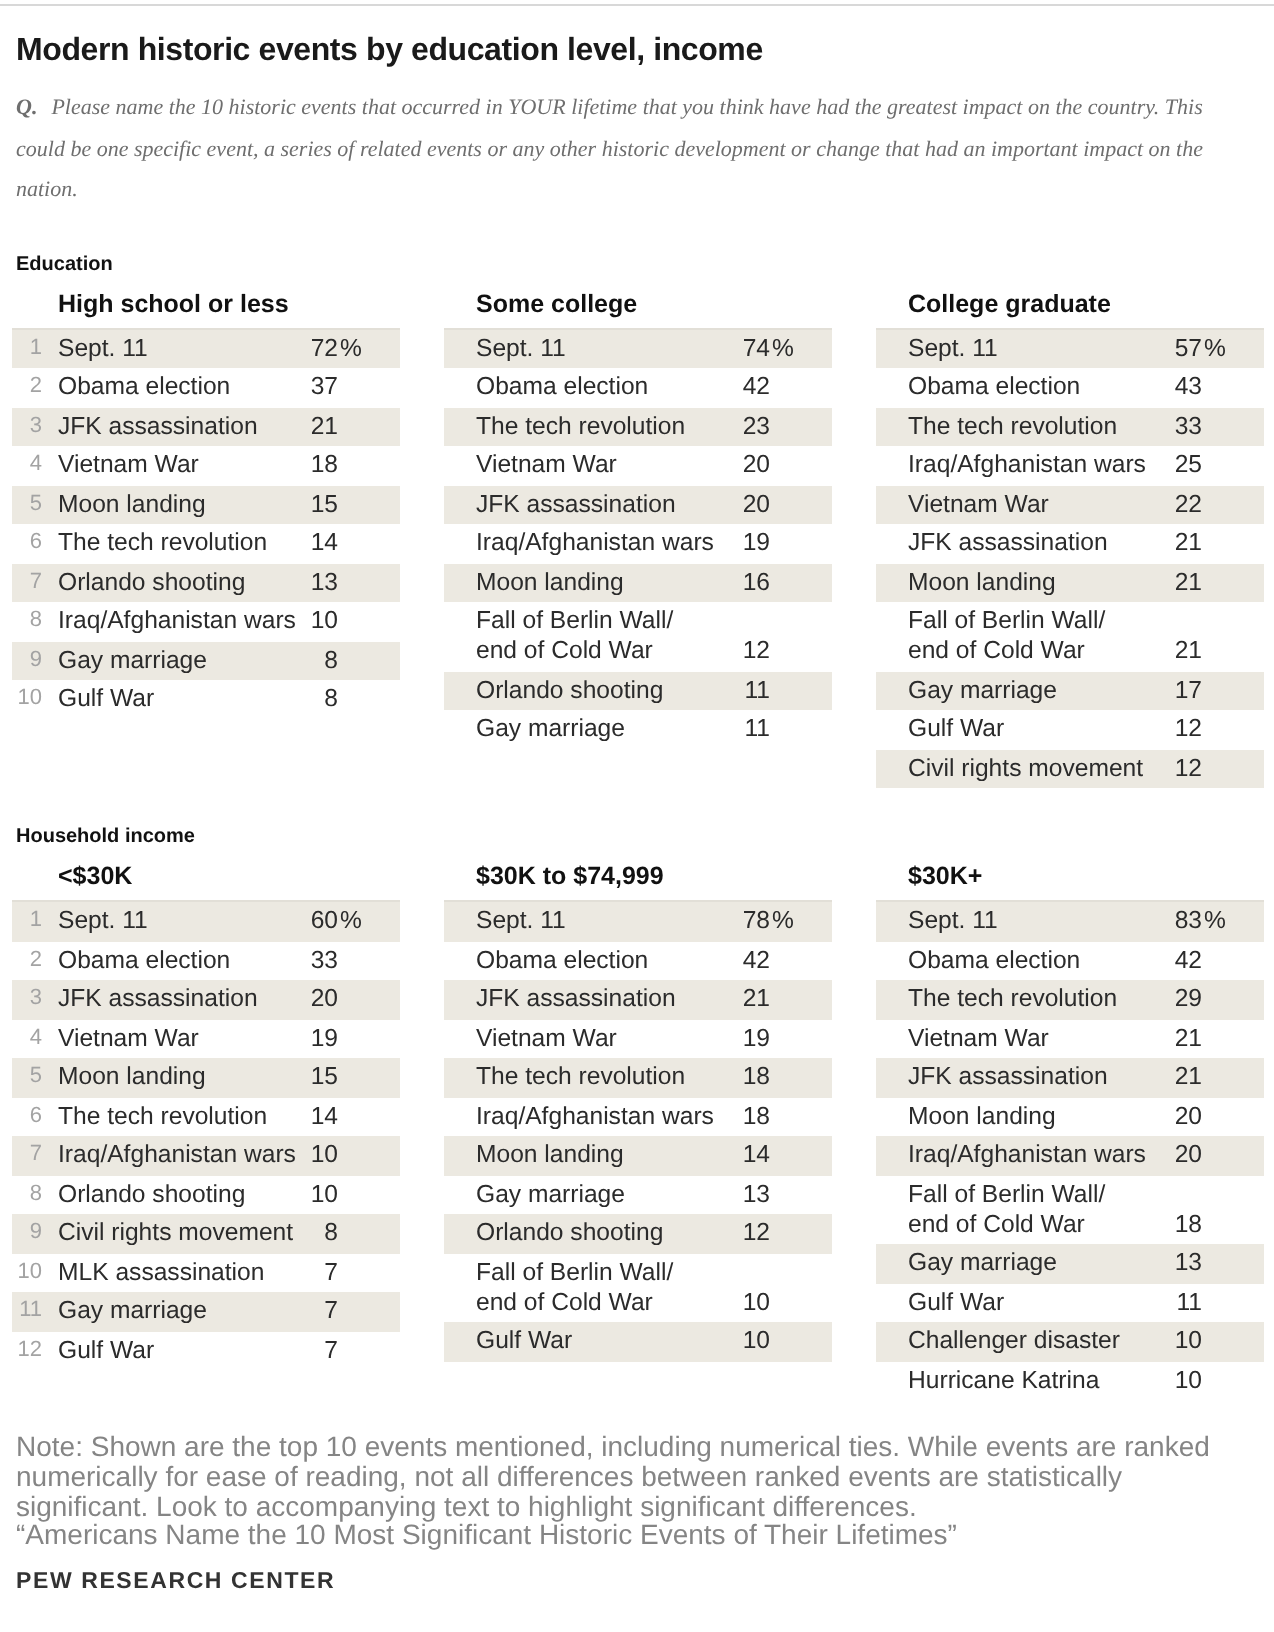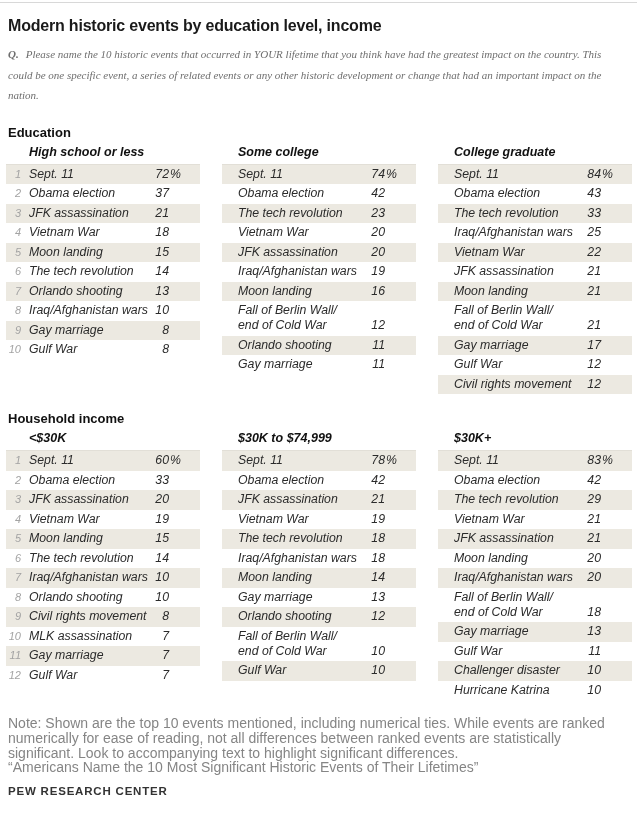--- a/index.html
+++ b/index.html
@@ -19,29 +19,29 @@
   }
   .question {
     margin: 9px 8px 0 8px; width: 618px;
     font-family: "Liberation Serif", serif; font-style: italic;
     font-size: 11px; line-height: 20.5px; color: var(--question, #6e6e6e);
   }
   .q-label { font-weight: bold; margin-right: 7px; }
 
   .section-label {
     margin: 19px 0 0 8px;
-    font-size: 13px; line-height: 15px; font-weight: bold; color: #111;
+    font-size: 10px; line-height: 15px; font-weight: bold; color: #111;
   }
   .section-label.second { margin-top: 17px; }
 
   .tables-row {
     margin: 5px 0 0 6px;
     display: flex; gap: 22px; align-items: flex-start;
   }
-  .col { width: 194px; flex: 0 0 194px; font-style: italic; }
+  .col { width: 194px; flex: 0 0 194px; }
   .col-header {
     font-size: 12.5px; line-height: 14px; font-weight: bold; color: #111;
     margin-bottom: 5px;
   }
   .col-header.indent-ranked { padding-left: 23px; }
   .col-header.indent-plain  { padding-left: 16px; }
 
   .table { border-top: 1px solid #e2dfd7; }
   .row {
     display: flex; align-items: flex-end;
@@ -210,21 +210,21 @@
             <span class="val">11</span>
             <span class="pct"></span>
           </div>
         </div>
       </div>
       <div class="col">
         <div class="col-header indent-plain">College graduate</div>
         <div class="table no-ranks">
           <div class="row shaded">
             <span class="event">Sept. 11</span>
-            <span class="val">84</span>
+            <span class="val">57</span>
             <span class="pct">%</span>
           </div>
           <div class="row">
             <span class="event">Obama election</span>
             <span class="val">43</span>
             <span class="pct"></span>
           </div>
           <div class="row shaded">
             <span class="event">The tech revolution</span>
             <span class="val">33</span>

